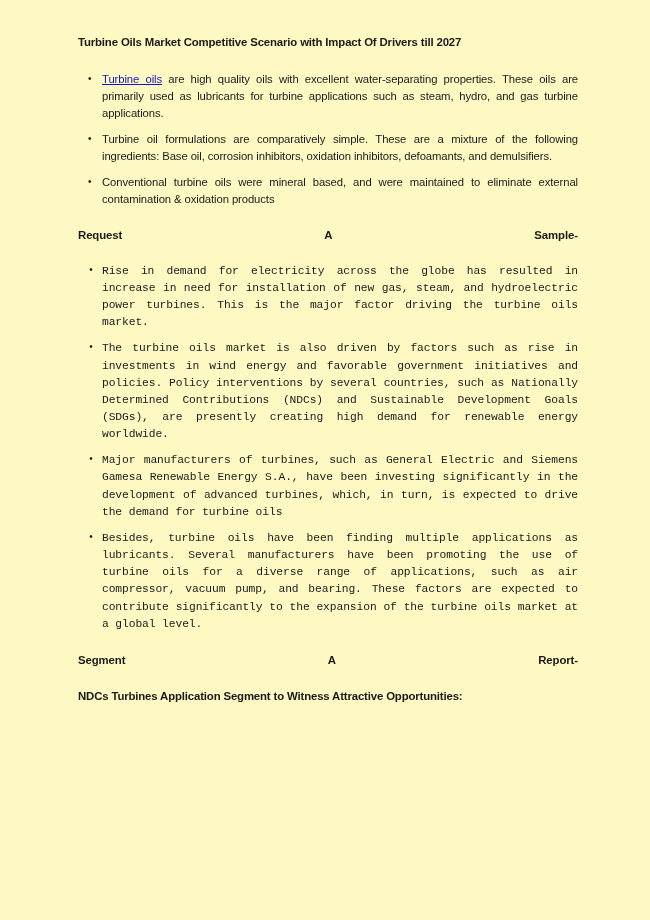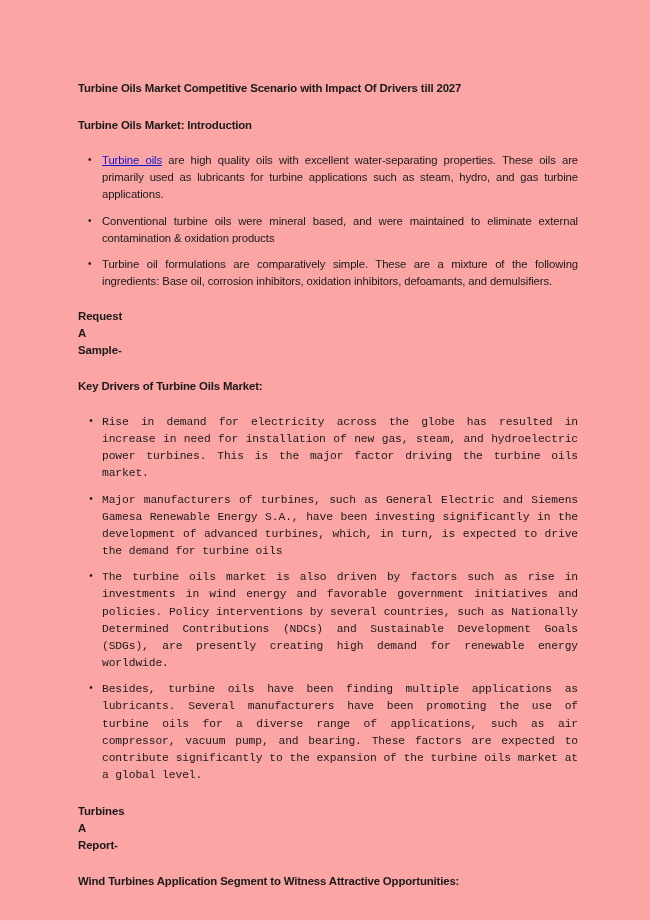--- a/index.html
+++ b/index.html
@@ -12,23 +12,23 @@
     width: 650px;
     height: 920px;
     overflow: hidden;
     font-family: "Liberation Sans", sans-serif;
     color: #181818;
   }
   .page {
     position: relative;
     width: 650px;
     height: 920px;
-    background: #fca5a5;
+    background: #fef9c3;
     box-sizing: border-box;
-    padding: 80px 72px 0 78px;
+    padding: 34px 72px 0 78px;
   }
   .doc-body {
     width: 500px;
   }
   .heading {
     font-size: 11.4px;
     font-weight: bold;
     color: #1a1a1a;
     letter-spacing: -0.15px;
     line-height: 1.45;
@@ -72,21 +72,20 @@
     font-size: 11.4px;
     line-height: 1.5;
   }
   .link-label-row {
     display: flex;
     justify-content: space-between;
     font-weight: bold;
     color: #1a1a1a;
     letter-spacing: -0.1px;
     width: 100%;
-    flex-direction: column;
   }
   .link-label-row span { white-space: pre; }
   .doc-link {
     display: block;
     color: #1414cc;
     font-weight: bold;
     text-decoration: underline;
     word-break: break-all;
     letter-spacing: -0.2px;
     line-height: 1.5;
@@ -98,63 +97,61 @@
   }
 </style>
 </head>
 <body>
 
 <div class="page">
   <div class="doc-body">
 
     <p class="heading title">Turbine Oils Market Competitive Scenario with Impact Of Drivers till 2027</p>
 
-    <p class="heading">Turbine Oils Market: Introduction</p>
 
     <ul class="bullet-list list-intro">
       <li>
         <a class="inline-link" href="#">Turbine oils</a><span> are high quality oils with excellent water-separating properties. These oils are primarily used as lubricants for turbine applications such as steam, hydro, and gas turbine applications.</span>
       </li>
       <li>
-        <span>Conventional turbine oils were mineral based, and were maintained to eliminate external contamination &amp; oxidation products</span>
+        <span>Turbine oil formulations are comparatively simple. These are a mixture of the following ingredients: Base oil, corrosion inhibitors, oxidation inhibitors, defoamants, and demulsifiers.</span>
       </li>
       <li>
-        <span>Turbine oil formulations are comparatively simple. These are a mixture of the following ingredients: Base oil, corrosion inhibitors, oxidation inhibitors, defoamants, and demulsifiers.</span>
+        <span>Conventional turbine oils were mineral based, and were maintained to eliminate external contamination &amp; oxidation products</span>
       </li>
     </ul>
 
     <div class="link-block">
       <div class="link-label-row">
         <span>Request</span>
         <span>A</span>
         <span>Sample-</span>
       </div>
     </div>
 
-    <p class="heading">Key Drivers of Turbine Oils Market:</p>
 
     <ul class="bullet-list list-drivers">
       <li>
         <span>Rise in demand for electricity across the globe has resulted in increase in need for installation of new gas, steam, and hydroelectric power turbines. This is the major factor driving the turbine oils market.</span>
       </li>
       <li>
-        <span>Major manufacturers of turbines, such as General Electric and Siemens Gamesa Renewable Energy S.A., have been investing significantly in the development of advanced turbines, which, in turn, is expected to drive the demand for turbine oils</span>
+        <span>The turbine oils market is also driven by factors such as rise in investments in wind energy and favorable government initiatives and policies. Policy interventions by several countries, such as Nationally Determined Contributions (NDCs) and Sustainable Development Goals (SDGs), are presently creating high demand for renewable energy worldwide.</span>
       </li>
       <li>
-        <span>The turbine oils market is also driven by factors such as rise in investments in wind energy and favorable government initiatives and policies. Policy interventions by several countries, such as Nationally Determined Contributions (NDCs) and Sustainable Development Goals (SDGs), are presently creating high demand for renewable energy worldwide.</span>
+        <span>Major manufacturers of turbines, such as General Electric and Siemens Gamesa Renewable Energy S.A., have been investing significantly in the development of advanced turbines, which, in turn, is expected to drive the demand for turbine oils</span>
       </li>
       <li>
         <span>Besides, turbine oils have been finding multiple applications as lubricants. Several manufacturers have been promoting the use of turbine oils for a diverse range of applications, such as air compressor, vacuum pump, and bearing. These factors are expected to contribute significantly to the expansion of the turbine oils market at a global level.</span>
       </li>
     </ul>
 
     <div class="link-block">
       <div class="link-label-row">
-        <span>Turbines</span>
+        <span>Segment</span>
         <span>A</span>
         <span>Report-</span>
       </div>
     </div>
 
-    <p class="heading">Wind Turbines Application Segment to Witness Attractive Opportunities:</p>
+    <p class="heading">NDCs Turbines Application Segment to Witness Attractive Opportunities:</p>
 
   </div>
 </div>
 
 </body></html>

